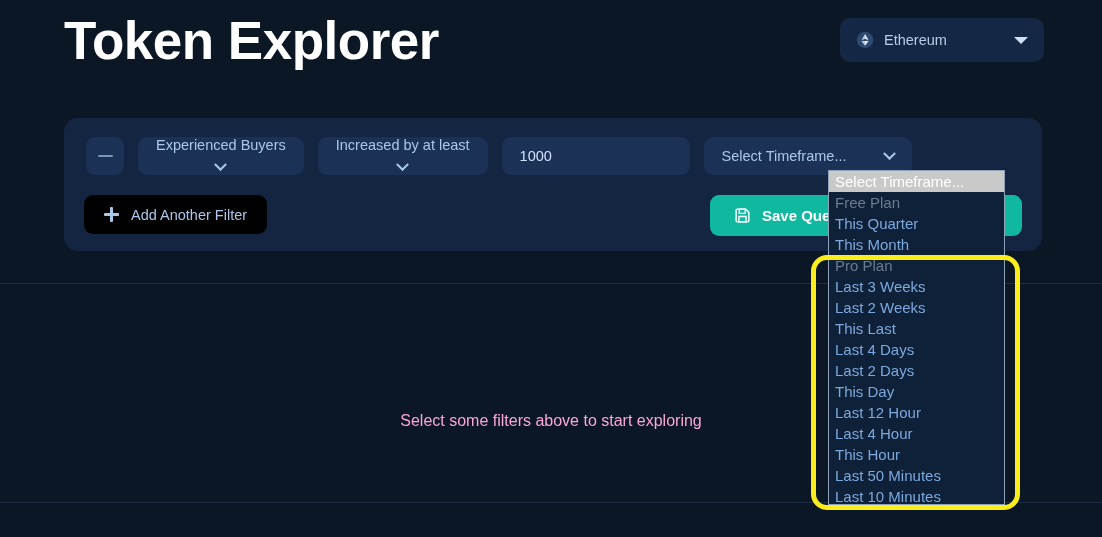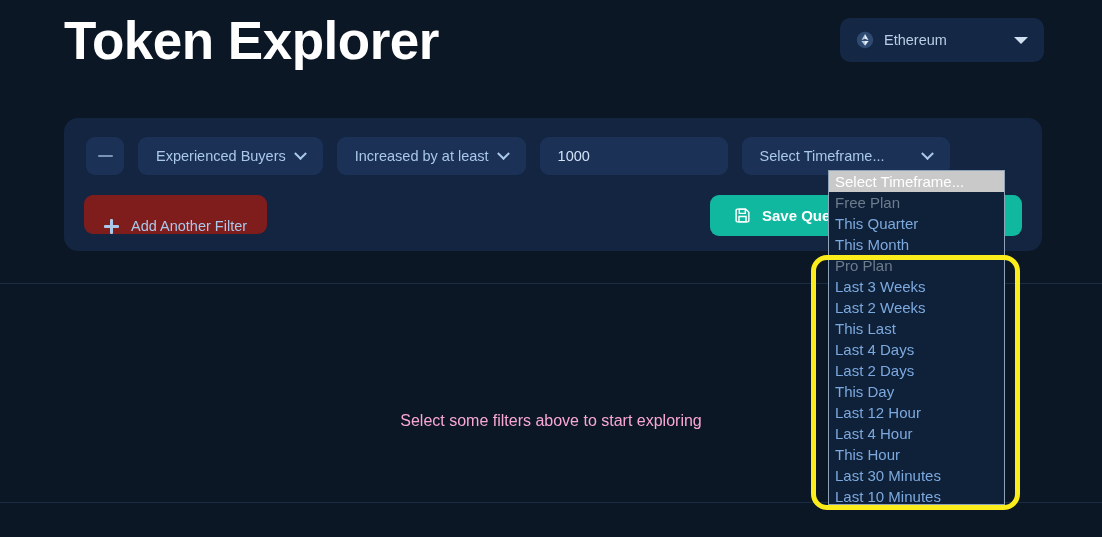--- a/index.html
+++ b/index.html
@@ -40,41 +40,41 @@
   }
   .filter-row { position: absolute; left: 22px; top: 19px; display: flex; align-items: center; gap: 14px; }
   .remove-btn {
     width: 38px; height: 38px; background: #1b3156; border-radius: 9px;
     display: flex; align-items: center; justify-content: center;
   }
   .remove-btn .bar { width: 15px; height: 2.5px; background: #7895b8; border-radius: 2px; }
   .pill {
     height: 38px; background: #1b3156; border-radius: 9px;
     display: flex; align-items: center; padding: 0 18px;
-    font-size: 14.5px; color: #a9c8ea; gap: 10px;
+    font-size: 14.5px; color: #a9c8ea; gap: 10px; flex-direction: column;
   }
   .chev {
     display: inline-block; width: 9px; height: 9px;
     border-right: 2px solid #a9c8ea; border-bottom: 2px solid #a9c8ea;
     transform: rotate(45deg) translate(-2px,-2px);
   }
   .value-field {
     width: 188px; height: 38px; background: #1b3156; border-radius: 9px;
     display: flex; align-items: center; padding: 0 18px;
     font-size: 14.5px; color: #cfe2f7;
   }
   .timeframe-select {
     width: 208px; height: 38px; background: #1b3156; border-radius: 9px;
     display: flex; align-items: center; padding: 0 18px;
     font-size: 14.5px; color: #a9c8ea; justify-content: space-between;
   }
   .add-filter {
     position: absolute; left: 84px; top: 195px;
-    height: 39px; background: #7f1d1d; border-radius: 9px;
-    display: flex; align-items: flex-end; padding: 0 20px; gap: 12px;
+    height: 39px; background: #000000; border-radius: 9px;
+    display: flex; align-items: center; padding: 0 20px; gap: 12px;
     font-size: 14.5px; color: #a9c8ea;
   }
   .plus {
     position: relative; width: 15px; height: 15px; flex: 0 0 15px;
   }
   .plus::before, .plus::after {
     content: ""; position: absolute; background: #a9c8ea; border-radius: 1px;
   }
   .plus::before { left: 0; top: 6px; width: 15px; height: 2.5px; }
   .plus::after { top: 0; left: 6px; height: 15px; width: 2.5px; }
@@ -199,19 +199,19 @@
       <div class="dd-opt group">Pro Plan</div>
       <div class="dd-opt">Last 3 Weeks</div>
       <div class="dd-opt">Last 2 Weeks</div>
       <div class="dd-opt">This Last</div>
       <div class="dd-opt">Last 4 Days</div>
       <div class="dd-opt">Last 2 Days</div>
       <div class="dd-opt">This Day</div>
       <div class="dd-opt">Last 12 Hour</div>
       <div class="dd-opt">Last 4 Hour</div>
       <div class="dd-opt">This Hour</div>
-      <div class="dd-opt">Last 30 Minutes</div>
+      <div class="dd-opt">Last 50 Minutes</div>
       <div class="dd-opt">Last 10 Minutes</div>
     </div>
 
   <div class="highlight-box"></div>
 
 </div>
 
 </body></html>

